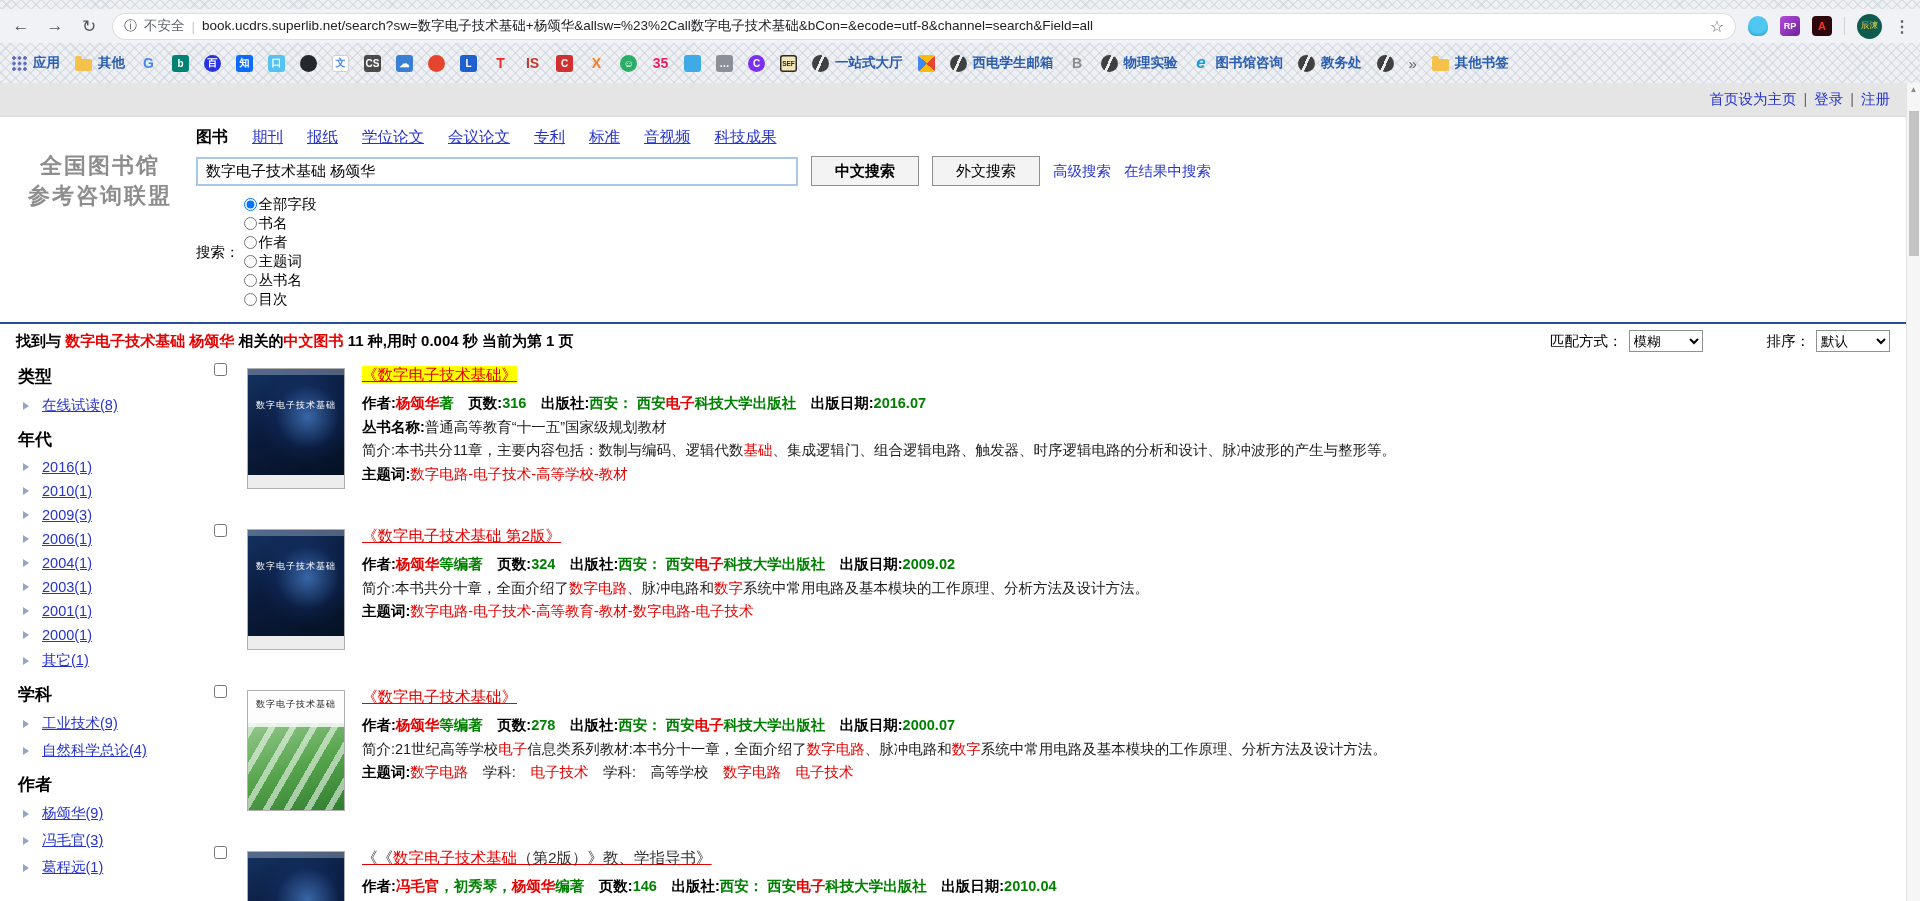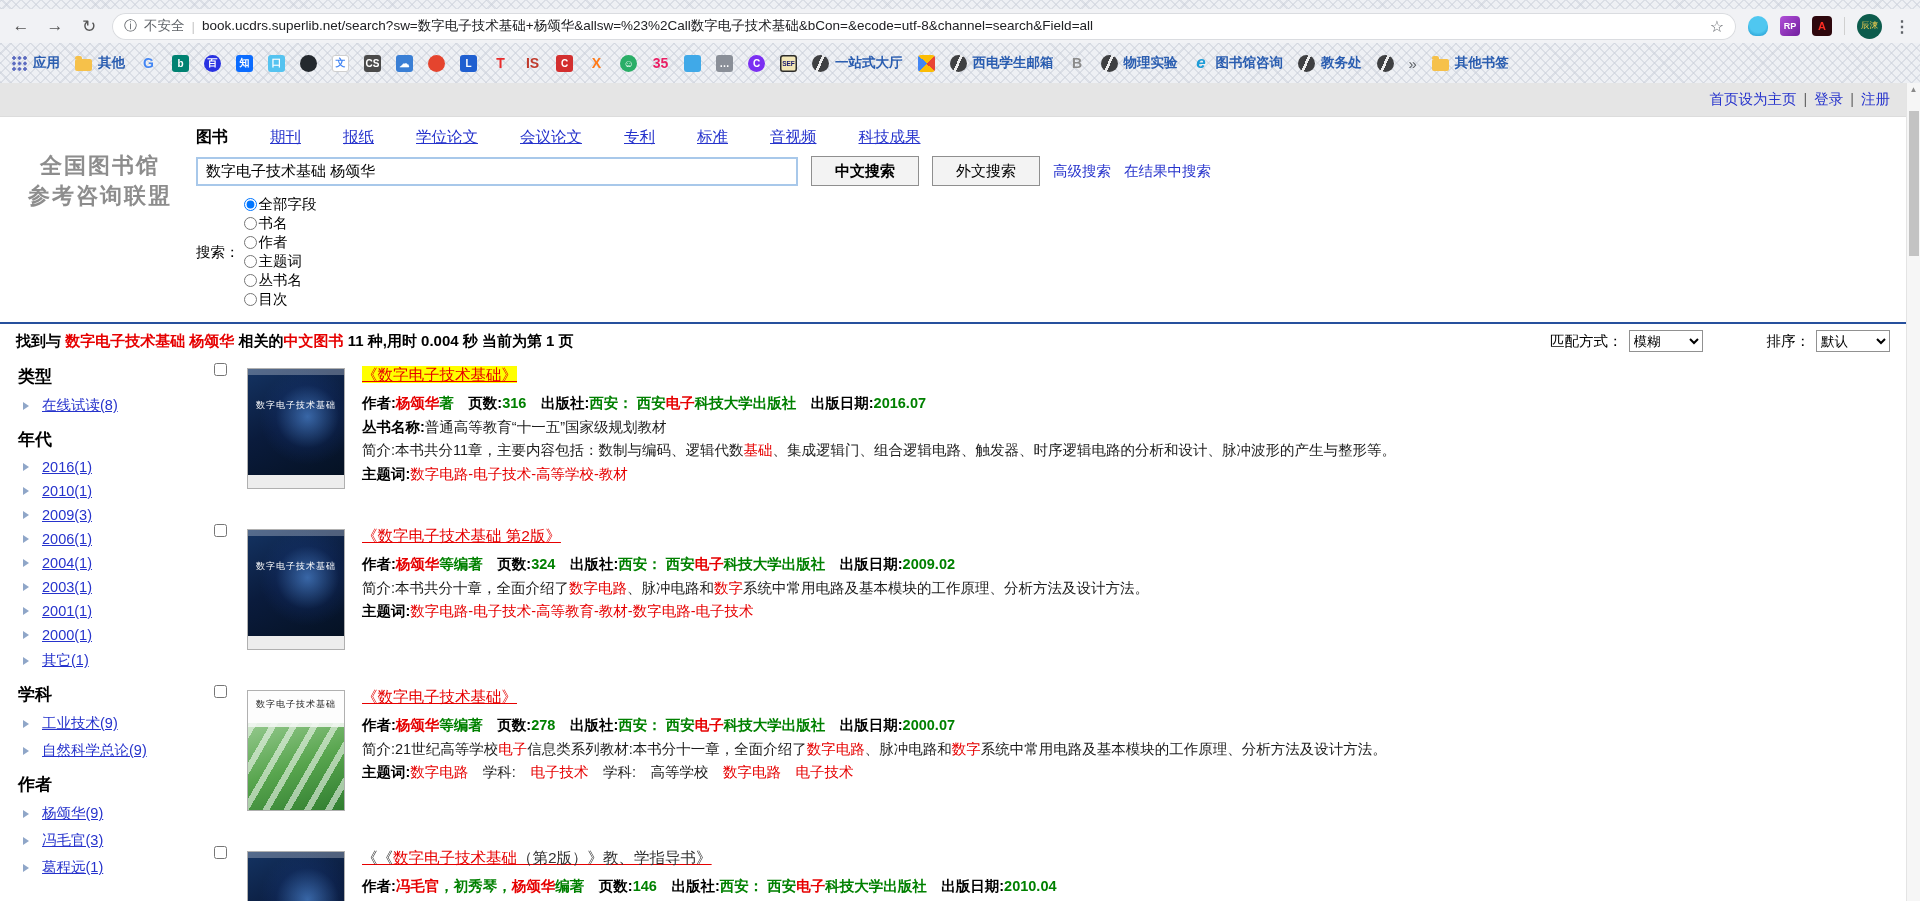--- a/index.html
+++ b/index.html
@@ -61,21 +61,21 @@
   
   .site-topbar { height:34px; background:#e5e5e5; border-bottom:1px solid #dcdcdc;
                  display:flex; align-items:center; justify-content:flex-end; padding:0 30px 0 16px; font-size:14.5px; }
   .site-topbar a { color:#2633cc; text-decoration:none; }
   .tb-sep { color:#666; margin:0 7px; }
   
   .search-zone { position:relative; padding-top:8px; }
   .logo { position:absolute; left:28px; top:34px; color:#8d8d8d; font-size:22px; font-weight:bold;
           line-height:1.35; text-align:center; letter-spacing:2px;font-family:Liberation Serif, serif; }
   .search-main { margin-left:196px; }
-  .tabs { display:flex; gap:42px; align-items:flex-start; font-size:15.5px; padding-top:2px; }
+  .tabs { display:flex; gap:24px; align-items:flex-start; font-size:15.5px; padding-top:2px; }
   .tab { color:#2633cc; text-decoration:underline; cursor:pointer; }
   .tab.active { color:#000; font-weight:bold; text-decoration:none; font-size:16px; }
   .search-row { display:flex; align-items:center; gap:13px; margin-top:8px; }
   .search-input { width:602px; height:29px; border:2px solid #a8c8ea; padding:0 8px; font-size:15px; color:#000;
                   font-family:"Liberation Sans",sans-serif; }
   .btn { height:30px; padding:0 23px; background:#f3f3f3; border:1px solid #8f8f8f; font-size:15px;
          font-family:"Liberation Sans",sans-serif; color:#000; }
   .btn.primary { font-weight:bold; }
   .mini-link { color:#2633cc; font-size:14.5px; text-decoration:none; }
   .scope-row { margin-top:9px; font-size:14.5px; color:#000; display:flex; align-items:center; }
@@ -395,21 +395,21 @@
         <span class="tri"></span>
         <a class="side-link" href="#">其它(1)</a>
       </div>
       <div class="side-heading">学科</div>
       <div class="side-item">
         <span class="tri"></span>
         <a class="side-link" href="#">工业技术(9)</a>
       </div>
       <div class="side-item">
         <span class="tri"></span>
-        <a class="side-link" href="#">自然科学总论(9)</a>
+        <a class="side-link" href="#">自然科学总论(4)</a>
       </div>
       <div class="side-heading">作者</div>
       <div class="side-item">
         <span class="tri"></span>
         <a class="side-link" href="#">杨颂华(9)</a>
       </div>
       <div class="side-item">
         <span class="tri"></span>
         <a class="side-link" href="#">冯毛官(3)</a>
       </div>

